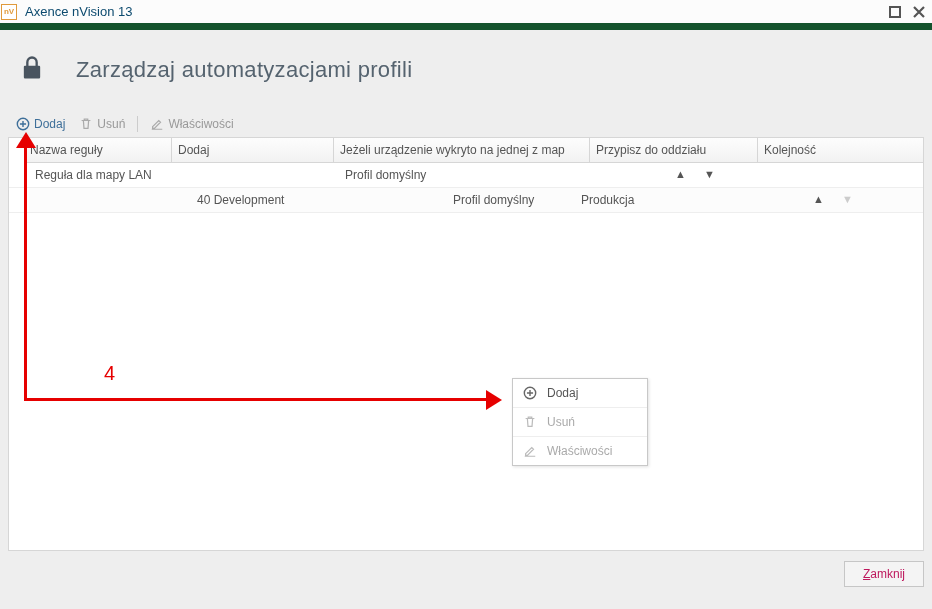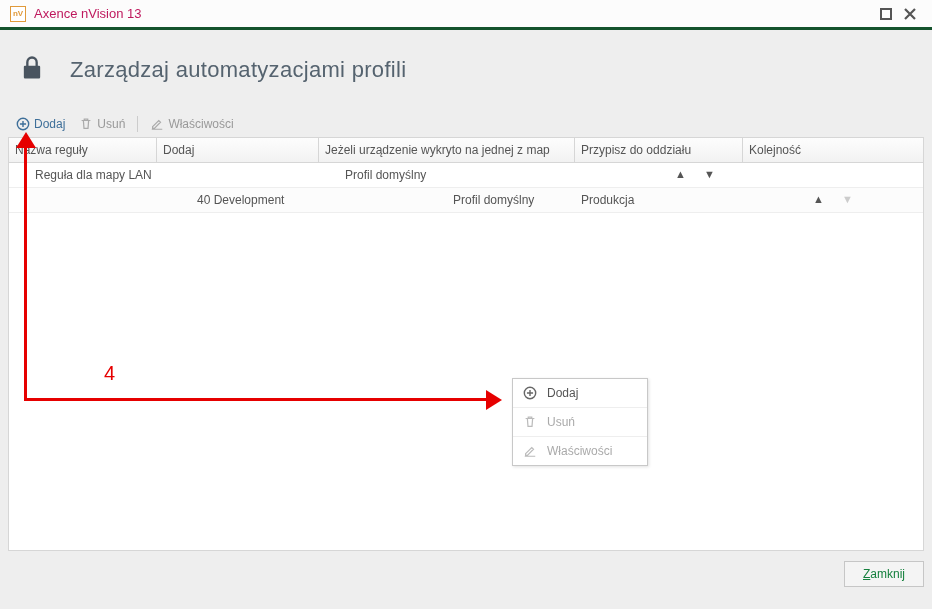--- a/index.html
+++ b/index.html
@@ -9,60 +9,60 @@
     font-size: 12px;
     background: #fff;
     color: #444;
     width: 932px;
     height: 609px;
     position: relative;
     overflow: hidden;
   }
   .title-bar {
     height: 30px;
-    border-bottom: 3px solid #14532d;
+    border-bottom: 7px solid #14532d;
     background: #fcfcfc;
     display: flex;
     align-items: center;
-    padding: 0 10px;
+    padding: 0 1px;
   }
   .title-bar .app-icon {
     width: 16px; height: 16px;
     border: 1px solid #e09a3b;
     color: #e09a3b;
     font-size: 8px;
     line-height: 14px;
     text-align: center;
     font-weight: bold;
     margin-right: 8px;
     background: #fff;
   }
   .title-bar .title-text {
     flex: 1;
-    color: #be185d;
+    color: #0c4a6e;
     font-size: 13px;
   }
   .title-bar .win-btn {
     width: 24px; height: 22px;
     display: flex;
     align-items: center;
     justify-content: center;
     color: #444;
     cursor: pointer;
   }
   .title-bar .win-btn svg { width: 14px; height: 14px; }
   .outer {
     background: #eeeeee;
     height: 579px;
     padding: 8px;
   }
   .header {
     display: flex;
     align-items: center;
-    gap: 24px;
+    gap: 30px;
     padding: 16px 8px 26px 10px;
   }
   .header .page-title {
     font-size: 22px;
     font-weight: 300;
     color: #55636f;
     letter-spacing: 0.3px;
   }
   .lock-icon svg { width: 28px; height: 28px; fill: #49545f; }
   .toolbar {
@@ -91,20 +91,21 @@
   .grid {
     background: #fff;
     border: 1px solid #d6d6d6;
     height: 414px;
     position: relative;
   }
   .cols {
     display: flex;
     border-bottom: 1px solid #d6d6d6;
     background: linear-gradient(#fdfdfd, #f2f2f2);
+    margin-left: 15px;
   }
   .col {
     border-right: 1px solid #d6d6d6;
     padding: 5px 6px;
     font-size: 12px;
     color: #555;
     white-space: nowrap;
     overflow: hidden;
     display: flex;
     align-items: center;
@@ -147,21 +148,21 @@
   .footer {
     display: flex;
     justify-content: flex-end;
     padding-top: 10px;
   }
   .close-btn {
     background: #f4f4f4;
     border: 1px solid #c6c6c6;
     padding: 5px 18px;
     font-size: 12px;
-    color: #15803d;
+    color: #be185d;
     cursor: pointer;
     text-align: right;
   }
   .close-btn .mnemonic { text-decoration: underline; }
   
   .context-menu {
     position: absolute;
     left: 512px;
     top: 378px;
     width: 136px;

